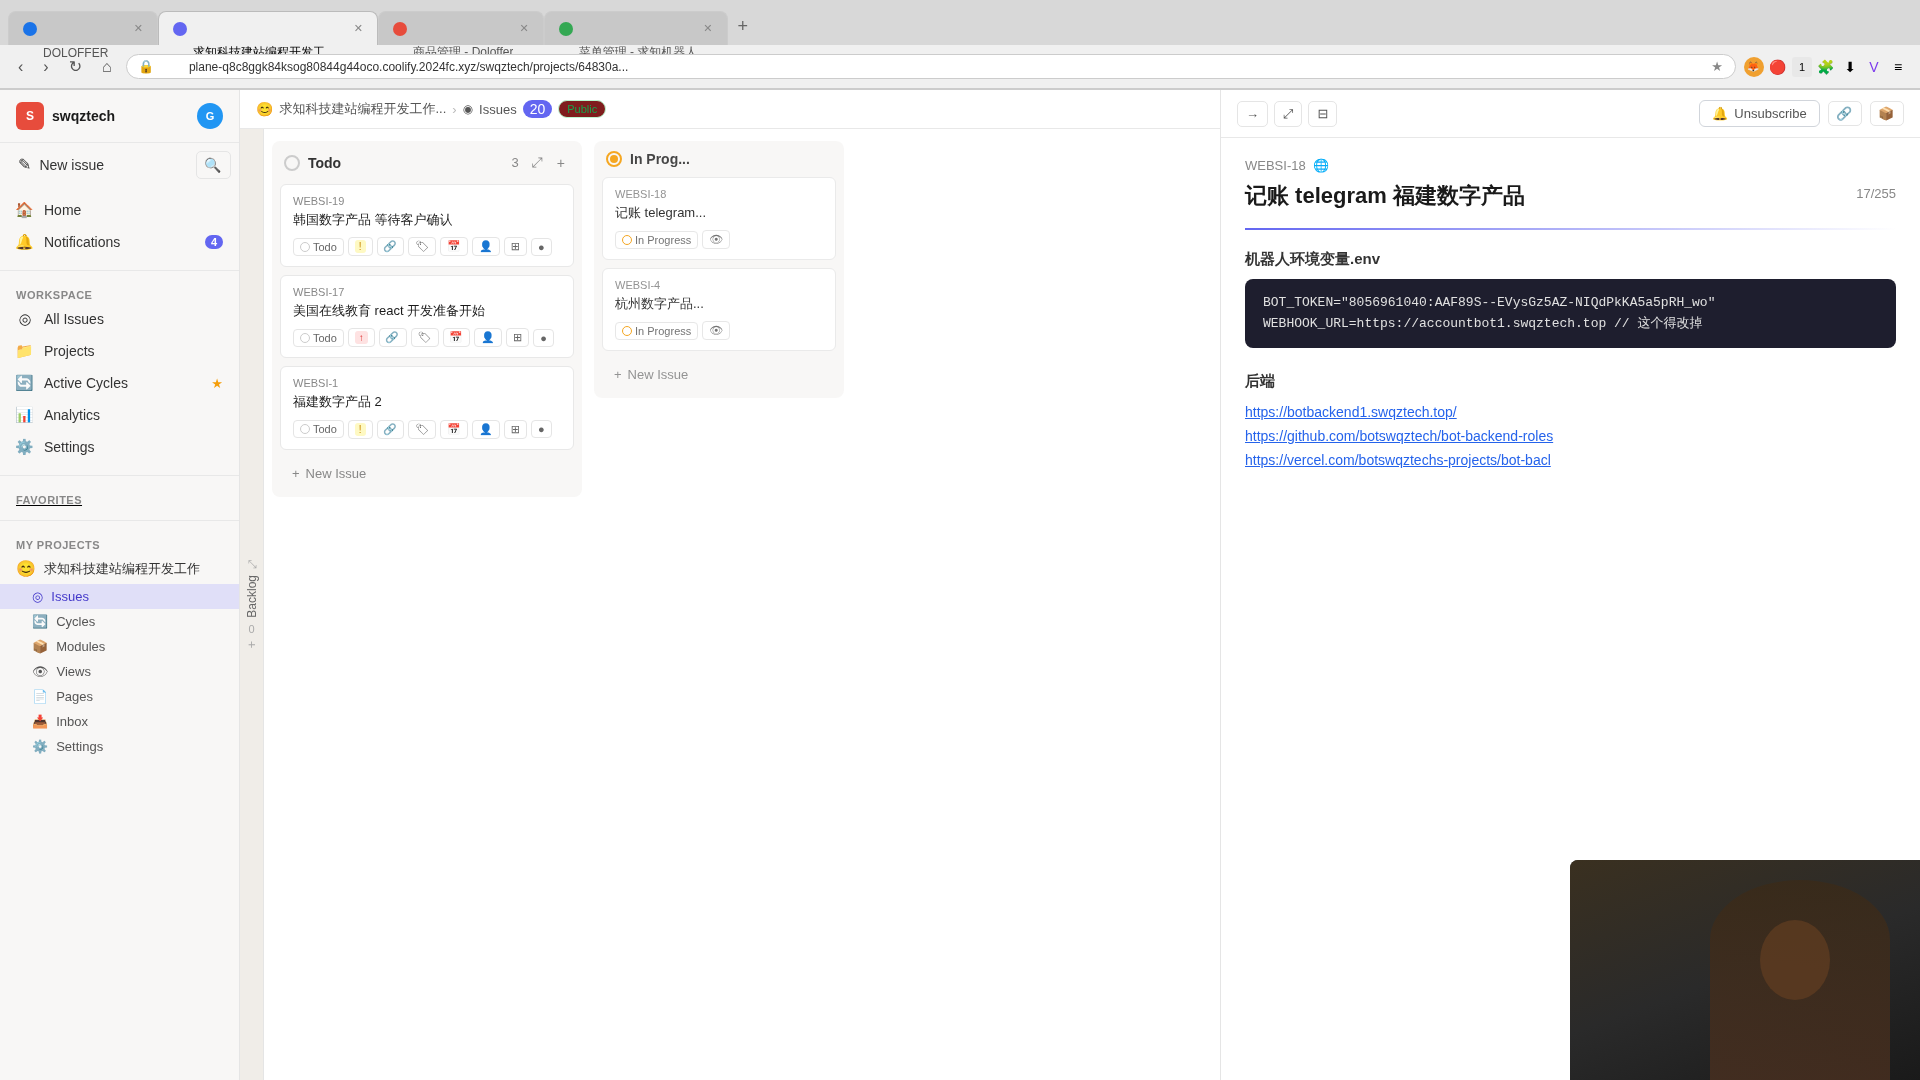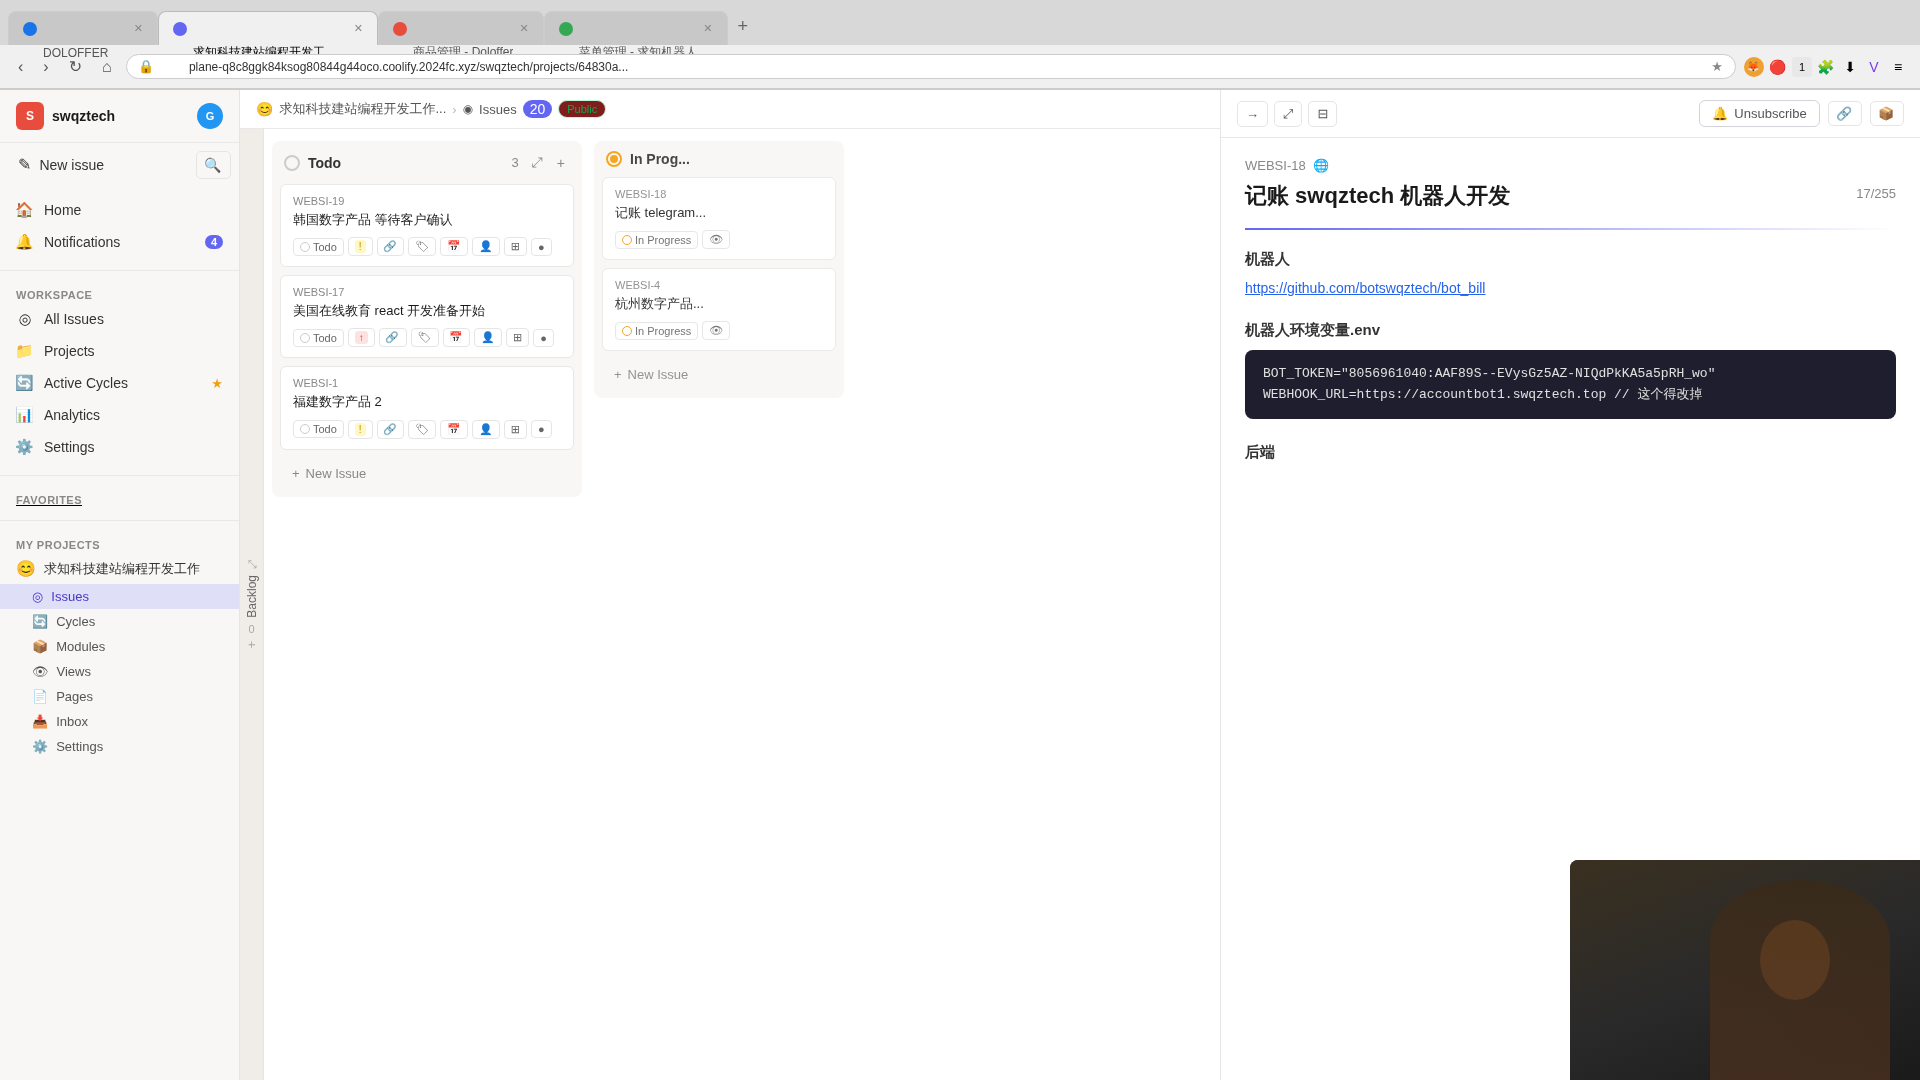--- a/index.html
+++ b/index.html
@@ -430,41 +430,42 @@
         <button class="toolbar-btn">📦</button>
       </div>
 
       <div class="detail-content">
         <div class="detail-issue-id">
           <span>WEBSI-18</span>
           <span>🌐</span>
         </div>
 
         <div class="detail-title">
-          <span>记账 swqztech 机器人开发</span>
+          <span>记账 telegram 福建数字产品</span>
           <span class="title-counter">17/255</span>
         </div>
 
         <div class="detail-divider"></div>
 
-        <div class="detail-section">
-          <div class="detail-section-title">机器人</div>
-          <a class="detail-link">https://github.com/botswqztech/bot_bill</a>
-        </div>
 
         <div class="detail-section">
           <div class="detail-section-title">机器人环境变量.env</div>
           <div class="code-block">
             <pre class="code-text">BOT_TOKEN="8056961040:AAF89S--EVysGz5AZ-NIQdPkKA5a5pRH_wo"
 WEBHOOK_URL=https://accountbot1.swqztech.top // 这个得改掉</pre>
           </div>
         </div>
 
         <div class="detail-section">
           <div class="detail-section-title">后端</div>
+          <div style="margin-top:12px;">
+            <div style="margin-bottom:6px;"><a class="detail-link">https://botbackend1.swqztech.top/</a></div>
+            <div style="margin-bottom:6px;"><a class="detail-link">https://github.com/botswqztech/bot-backend-roles</a></div>
+            <div style="margin-bottom:6px;"><a class="detail-link">https://vercel.com/botswqztechs-projects/bot-bacl</a></div>
+          </div>
         </div>
       </div>
     </div>
 
   </div>
 </div>
 
 <div class="camera-overlay">
   <div class="camera-person">
     <div style="width:100%; height:100%; background: linear-gradient(160deg, #3a3020 0%, #2a2a2a 50%, #1a1a1a 100%); display:flex; align-items:center; justify-content:center; position:relative;">

